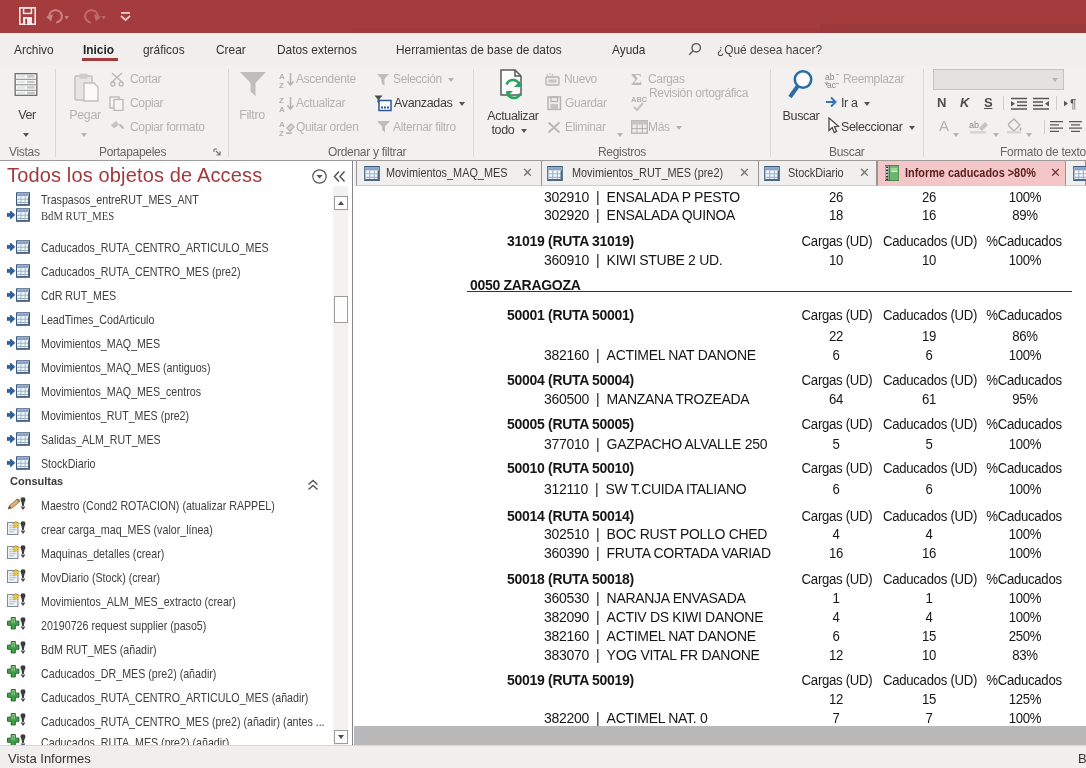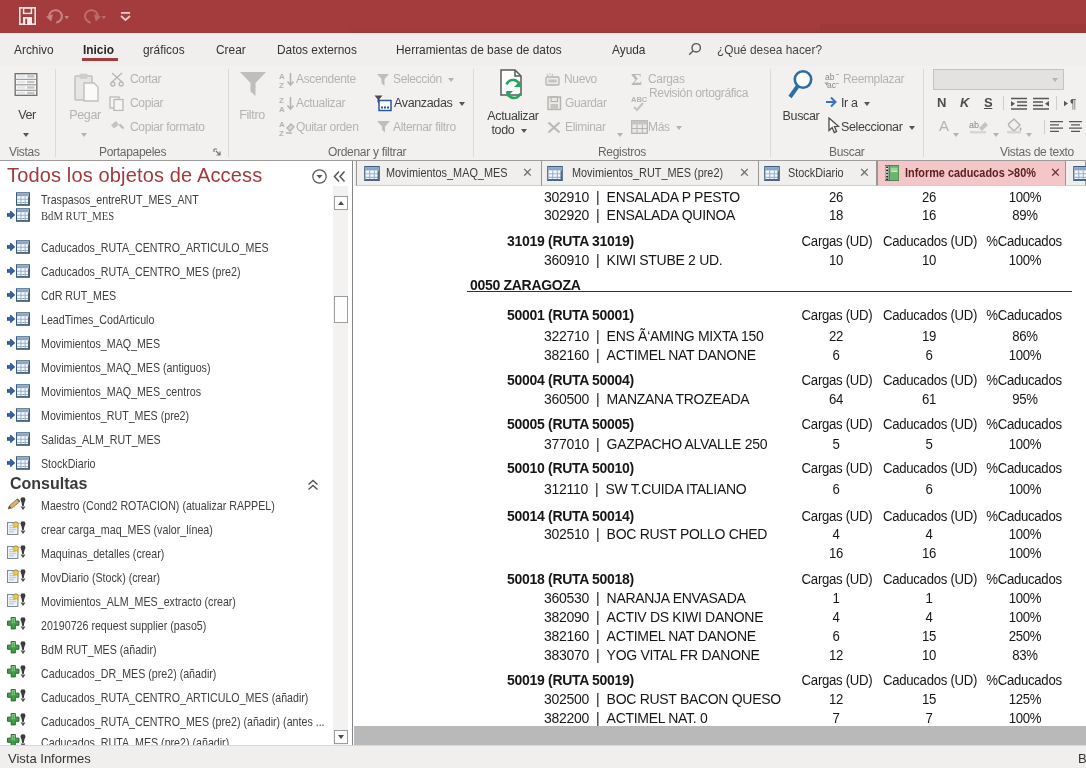--- a/index.html
+++ b/index.html
@@ -285,21 +285,21 @@
       <rect x="1" y="13" width="14" height="2.5" fill="#d8d5d2"></rect>
     </svg>
     <span class="abs" style="left:1026px;top:59px;"><span class="caret" style="margin:0;"></span></span>
     <span class="abs" style="left:1044px;top:54px;width:1px;height:14px;background:#d0cecb;"></span>
     <svg class="abs" style="left:1050px;top:55px;" width="14" height="11" viewBox="0 0 14 11">
       <path d="M0,0.7 h13 M0,3.9 h9 M0,7.1 h13 M0,10.3 h9" stroke="#5a5856" stroke-width="1.3"></path>
     </svg>
     <svg class="abs" style="left:1069px;top:55px;" width="14" height="11" viewBox="0 0 14 11">
       <path d="M0,0.7 h13 M2,3.9 h9 M0,7.1 h13 M2,10.3 h9" stroke="#5a5856" stroke-width="1.3"></path>
     </svg>
-    <span class="glabel" style="left:1000px;">Vistas de texto</span>
+    <span class="glabel" style="left:1000px;">Formato de texto</span>
   </div>
   <svg width="0" height="0" style="position:absolute;">
     <defs>
       <g id="tbl">
         <rect x="0.5" y="0.5" width="12.5" height="12" fill="#f4f7fb" stroke="#3a5a7e" stroke-width="1"></rect>
         <rect x="1" y="1" width="11.5" height="2.8" fill="#8aa5c4"></rect>
         <path d="M1,6.7 h11.5 M1,9.8 h11.5 M4.8,4 v8.5 M8.8,4 v8.5" stroke="#9db3cd" stroke-width="1"></path>
         <path d="M1,12 h11.5 M12.2,4 v8.5" stroke="#51677f" stroke-width="1.3"></path>
       </g>
       <g id="excl">
@@ -545,21 +545,21 @@
         </div>
       <div class="nitem" style="top:569px;">
           <svg class="qico" width="13" height="14" viewBox="0 0 12.5 13.5">
             <use href="#qplus"></use>
           </svg>
           <svg class="qico" style="left:20px;" width="6" height="13" viewBox="0 0 5 12.5">
             <use href="#excl"></use>
           </svg>
           <span class="txt">Caducados_RUTA_MES (pre2) (añadir)</span>
         </div>
-      <div class="abs" style="left:10px;top:314px;font-size:16px;font-weight:bold;color:#3a3a3a;">Consultas</div>
+      <div class="abs" style="left:10px;top:314px;font-size:11px;font-weight:bold;color:#3a3a3a;">Consultas</div>
         <svg class="abs" style="left:307px;top:318px;" width="12" height="12" viewBox="0 0 12 12">
           <path d="M1.5,5.5 L6,1.5 L10.5,5.5 M1.5,10.5 L6,6.5 L10.5,10.5" fill="none" stroke="#555" stroke-width="1.4"></path>
         </svg>
     </div>
     <div class="abs" style="left:333px;top:25px;width:15px;height:559px;background:#f3f2f1;"></div>
     <div class="abs" style="left:334px;top:35px;width:14px;height:14px;background:#fdfdfd;border:1px solid #9d9d9d;">
       <span style="position:absolute;left:2.5px;top:4px;width:0;height:0;border-left:3.5px solid transparent;border-right:3.5px solid transparent;border-bottom:4.5px solid #4e4e4e;"></span>
     </div>
     <div class="abs" style="left:334px;top:135px;width:14px;height:27px;background:#fdfdfd;border:1px solid #9d9d9d;"></div>
     <div class="abs" style="left:334px;top:569px;width:14px;height:14px;background:#fdfdfd;border:1px solid #9d9d9d;">
@@ -617,21 +617,20 @@
     <div class="rl" style="top:66px;left:190px;">360910&nbsp;&nbsp;|&nbsp;&nbsp;KIWI STUBE 2 UD.</div>
       <div class="c1" style="top:66px;left:422px;">10</div>
       <div class="c1" style="top:66px;left:515px;">10</div>
       <div class="c1" style="top:66px;left:611px;">100%</div>
     <div class="rl gh" style="top:91px;left:116px;">0050 ZARAGOZA</div>
       <div class="abs" style="top:105px;left:113px;width:605px;height:1px;background:#333;"></div>
     <div class="rl gh" style="top:121px;left:153px;">50001 (RUTA 50001)</div>
       <div class="c1" style="top:121px;left:423px;">Cargas (UD)</div>
       <div class="c1" style="top:121px;left:516px;">Caducados (UD)</div>
       <div class="c1" style="top:121px;left:610px;">%Caducados</div>
-    <div class="rl" style="top:142px;left:190px;">322710&nbsp;&nbsp;|&nbsp;&nbsp;ENS Ã‘AMING MIXTA 150</div>
       <div class="c1" style="top:142px;left:422px;">22</div>
       <div class="c1" style="top:142px;left:515px;">19</div>
       <div class="c1" style="top:142px;left:611px;">86%</div>
     <div class="rl" style="top:161px;left:190px;">382160&nbsp;&nbsp;|&nbsp;&nbsp;ACTIMEL NAT DANONE</div>
       <div class="c1" style="top:161px;left:422px;">6</div>
       <div class="c1" style="top:161px;left:515px;">6</div>
       <div class="c1" style="top:161px;left:611px;">100%</div>
     <div class="rl gh" style="top:186px;left:153px;">50004 (RUTA 50004)</div>
       <div class="c1" style="top:186px;left:423px;">Cargas (UD)</div>
       <div class="c1" style="top:186px;left:516px;">Caducados (UD)</div>
@@ -657,20 +656,21 @@
       <div class="c1" style="top:295px;left:515px;">6</div>
       <div class="c1" style="top:295px;left:611px;">100%</div>
     <div class="rl gh" style="top:322px;left:153px;">50014 (RUTA 50014)</div>
       <div class="c1" style="top:322px;left:423px;">Cargas (UD)</div>
       <div class="c1" style="top:322px;left:516px;">Caducados (UD)</div>
       <div class="c1" style="top:322px;left:610px;">%Caducados</div>
     <div class="rl" style="top:340px;left:190px;">302510&nbsp;&nbsp;|&nbsp;&nbsp;BOC RUST POLLO CHED</div>
       <div class="c1" style="top:340px;left:422px;">4</div>
       <div class="c1" style="top:340px;left:515px;">4</div>
       <div class="c1" style="top:340px;left:611px;">100%</div>
+    <div class="rl" style="top:359px;left:190px;">360390&nbsp;&nbsp;|&nbsp;&nbsp;FRUTA CORTADA VARIAD</div>
       <div class="c1" style="top:359px;left:422px;">16</div>
       <div class="c1" style="top:359px;left:515px;">16</div>
       <div class="c1" style="top:359px;left:611px;">100%</div>
     <div class="rl gh" style="top:385px;left:153px;">50018 (RUTA 50018)</div>
       <div class="c1" style="top:385px;left:423px;">Cargas (UD)</div>
       <div class="c1" style="top:385px;left:516px;">Caducados (UD)</div>
       <div class="c1" style="top:385px;left:610px;">%Caducados</div>
     <div class="rl" style="top:404px;left:190px;">360530&nbsp;&nbsp;|&nbsp;&nbsp;NARANJA ENVASADA</div>
       <div class="c1" style="top:404px;left:422px;">1</div>
       <div class="c1" style="top:404px;left:515px;">1</div>
@@ -684,21 +684,20 @@
       <div class="c1" style="top:442px;left:515px;">15</div>
       <div class="c1" style="top:442px;left:611px;">250%</div>
     <div class="rl" style="top:461px;left:190px;">383070&nbsp;&nbsp;|&nbsp;&nbsp;YOG VITAL FR DANONE</div>
       <div class="c1" style="top:461px;left:422px;">12</div>
       <div class="c1" style="top:461px;left:515px;">10</div>
       <div class="c1" style="top:461px;left:611px;">83%</div>
     <div class="rl gh" style="top:486px;left:153px;">50019 (RUTA 50019)</div>
       <div class="c1" style="top:486px;left:423px;">Cargas (UD)</div>
       <div class="c1" style="top:486px;left:516px;">Caducados (UD)</div>
       <div class="c1" style="top:486px;left:610px;">%Caducados</div>
-    <div class="rl" style="top:505px;left:190px;">302500&nbsp;&nbsp;|&nbsp;&nbsp;BOC RUST BACON QUESO</div>
       <div class="c1" style="top:505px;left:422px;">12</div>
       <div class="c1" style="top:505px;left:515px;">15</div>
       <div class="c1" style="top:505px;left:611px;">125%</div>
     <div class="rl" style="top:524px;left:190px;">382200&nbsp;&nbsp;|&nbsp;&nbsp;ACTIMEL NAT. 0</div>
       <div class="c1" style="top:524px;left:422px;">7</div>
       <div class="c1" style="top:524px;left:515px;">7</div>
       <div class="c1" style="top:524px;left:611px;">100%</div>
     </div>
   <div id="hscroll"></div>
   <div id="statusbar">

